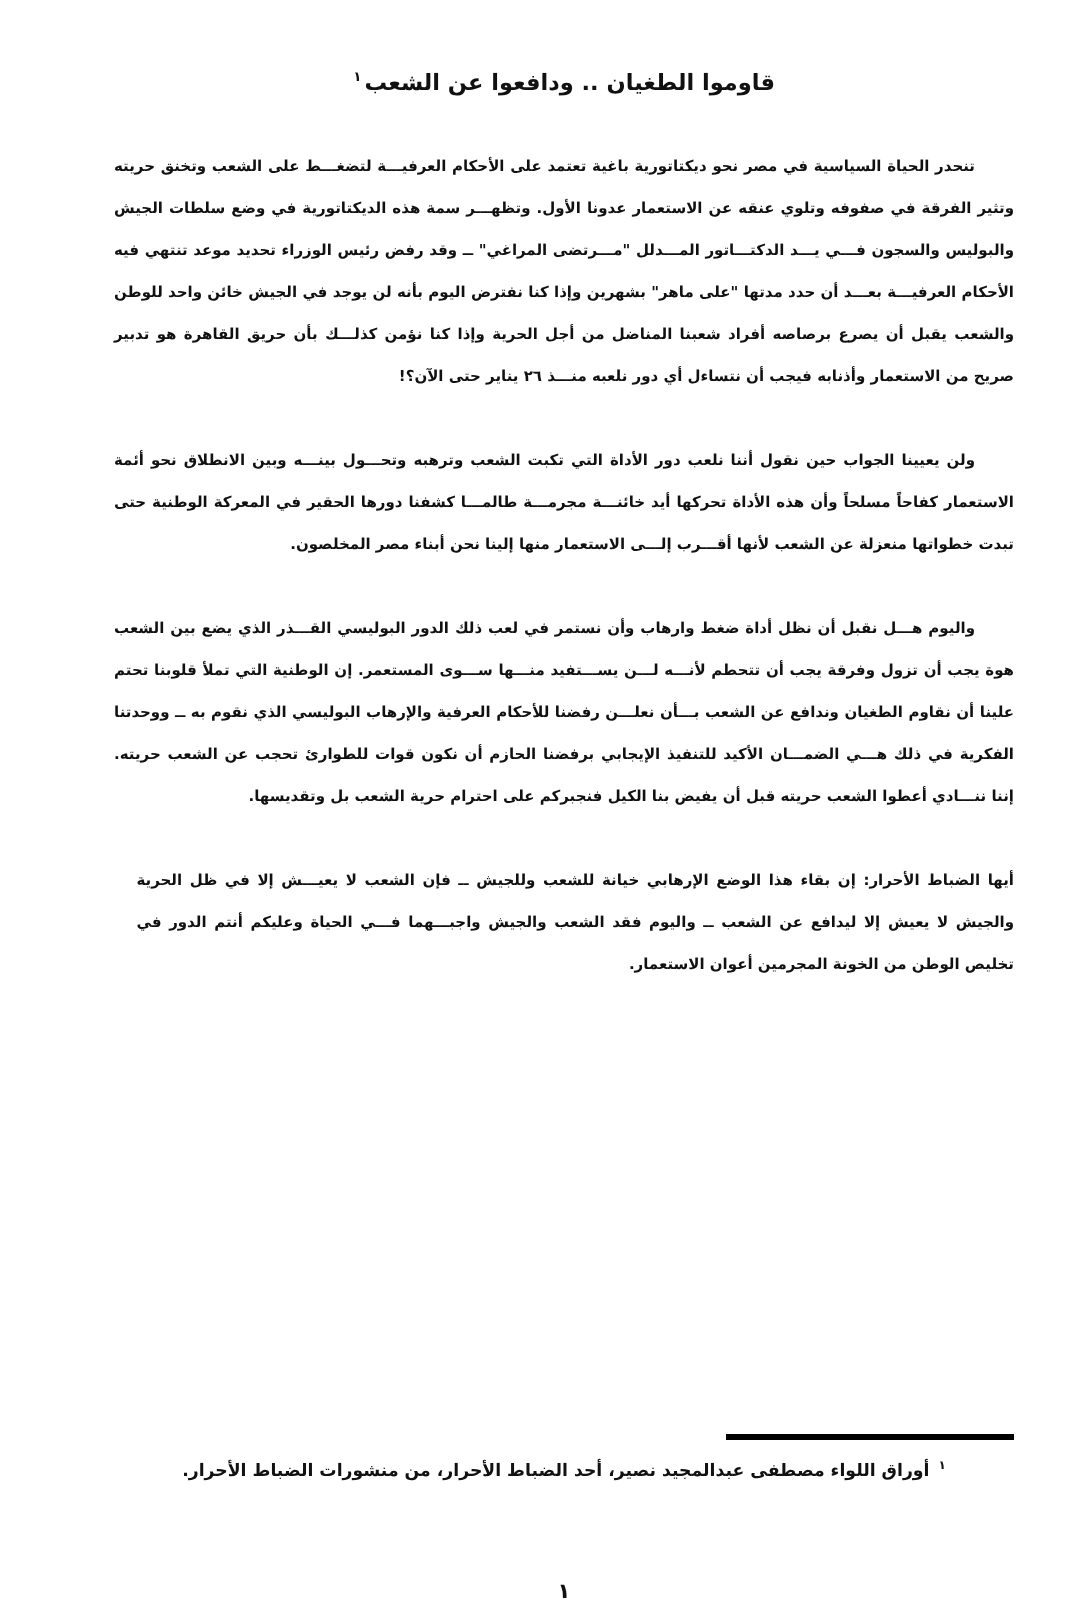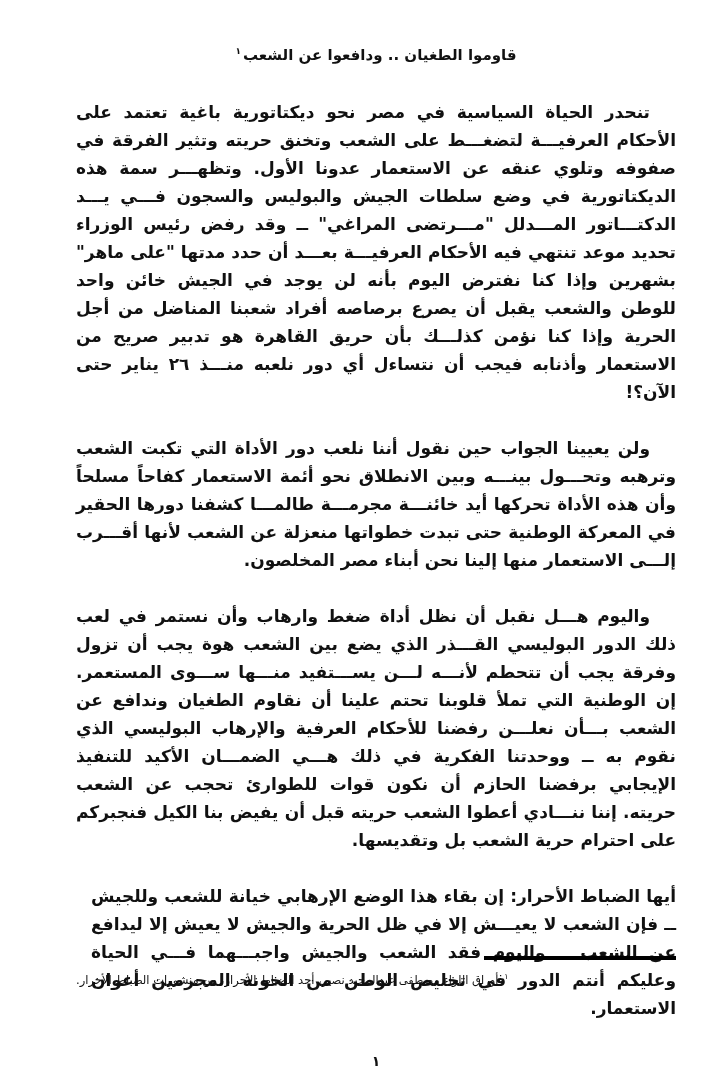--- a/index.html
+++ b/index.html
@@ -27,21 +27,21 @@
     letter-spacing: 0.2px;
   }
   .title sup {
     font-size: 9px;
     vertical-align: super;
     margin-right: 2px;
   }
   .doc-body {
     padding: 0 38px;
     margin-top: 34px;
-    font-size: 17px;
+    font-size: 10px;
     font-weight: bold;
     line-height: 28px;
     text-align: justify;
     text-justify: inter-word;
   }
   p.para {
     margin: 0 0 28px 0;
     text-indent: 26px;
   }
   p.para.no-indent {
@@ -55,23 +55,23 @@
     top: 956px;
   }
   .footnote-rule {
     width: 192px;
     height: 4px;
     background: #000000;
   }
   .footnote-text {
     margin: 9px 0 0 0;
     font-size: 11.5px;
-    font-weight: normal;
+    font-weight: bold;
     line-height: 16px;
-    text-align: left;
+    text-align: center;
   }
   .footnote-text sup {
     font-size: 8px;
     vertical-align: super;
     margin-left: 2px;
   }
   .page-number {
     position: absolute;
     bottom: 12px;
     left: 0;

